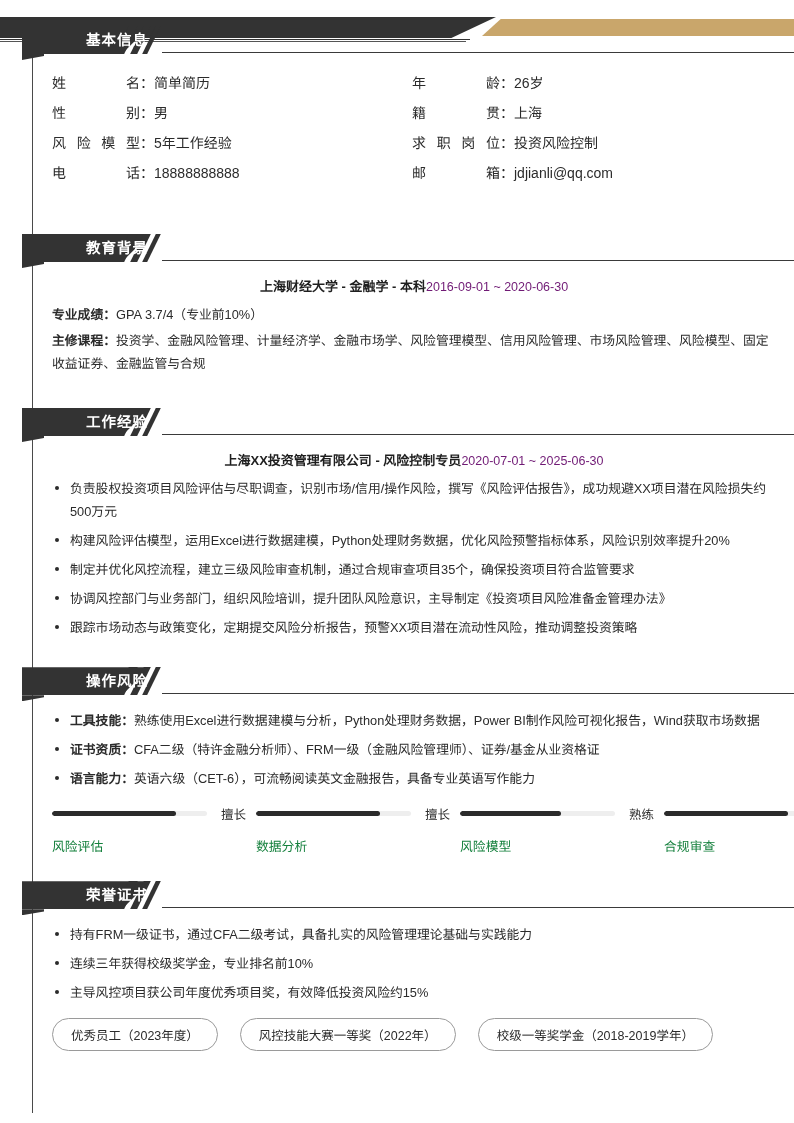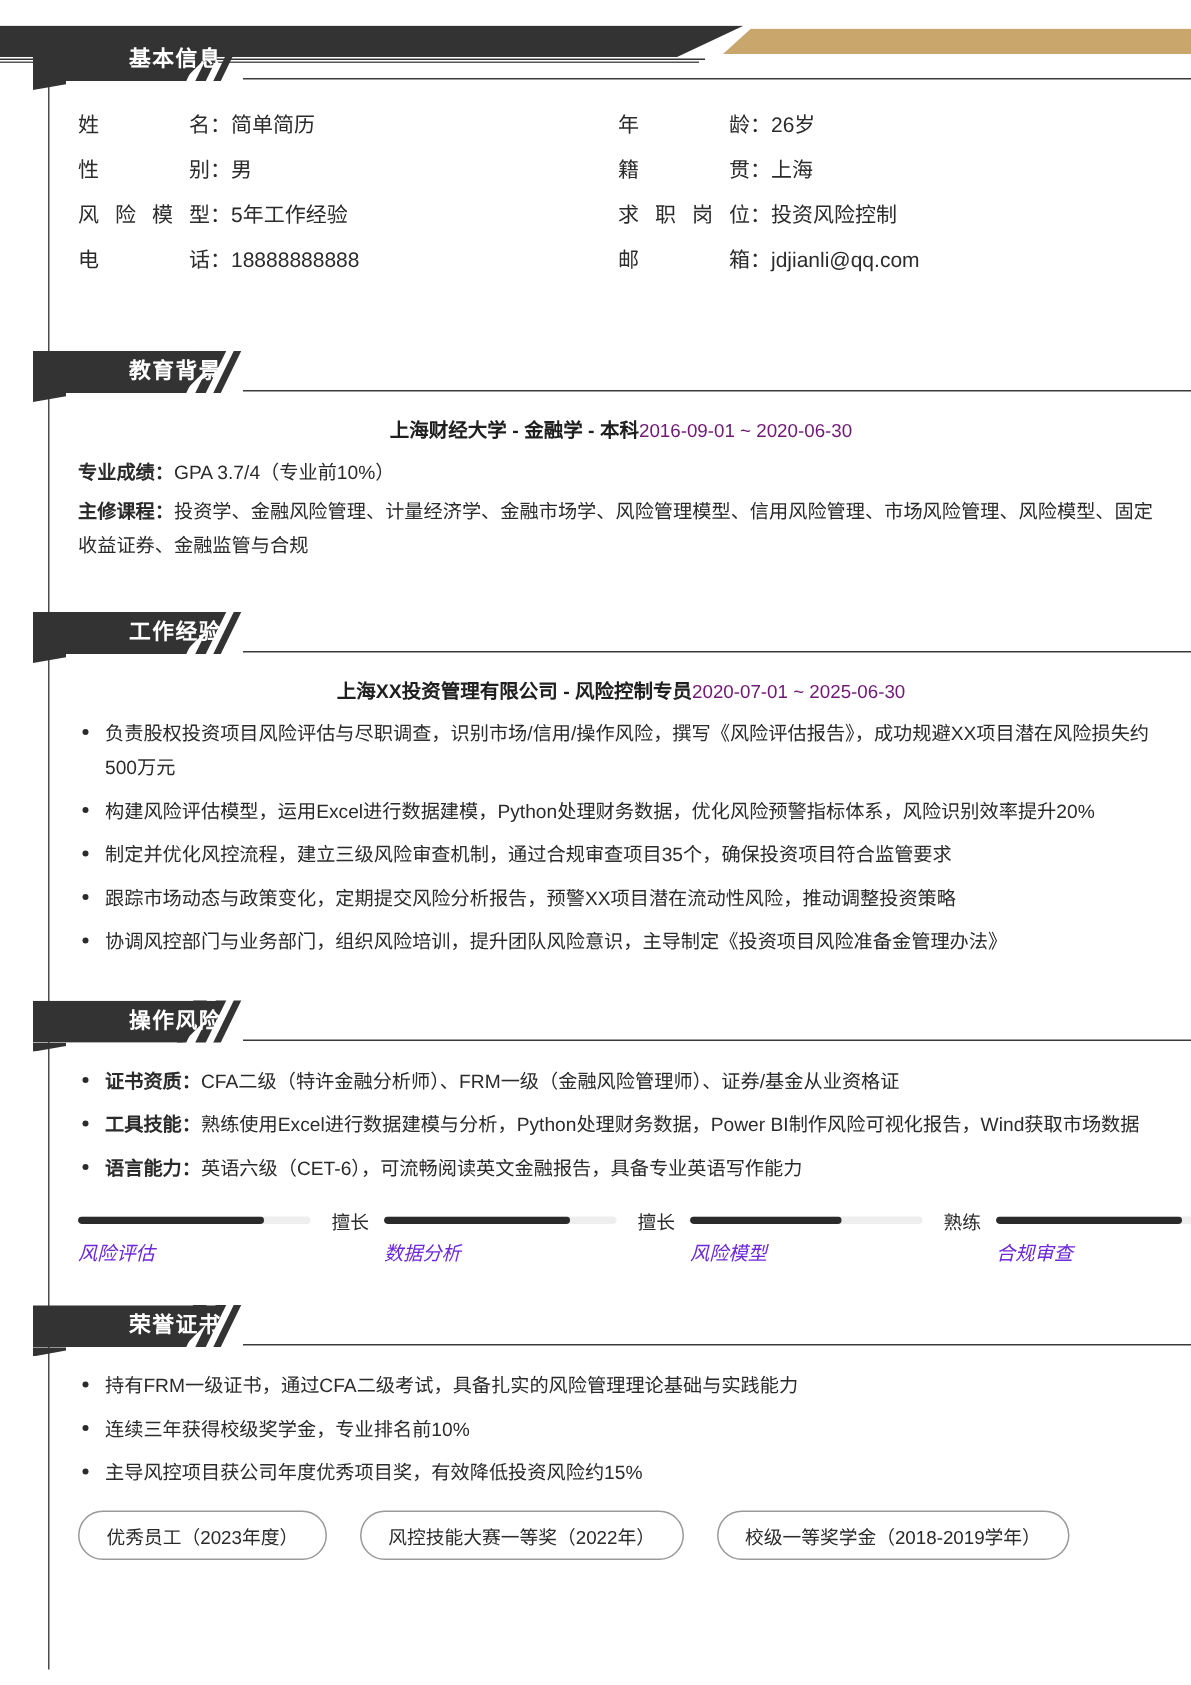--- a/index.html
+++ b/index.html
@@ -210,23 +210,22 @@
     background: #2b2b2b;
   }
   .meter-level {
     font-size: 12.5px;
     color: #2b2b2b;
     margin-left: 14px;
     white-space: nowrap;
   }
   .meter-name {
     font-size: 12.8px;
-    color: #6d28d9;
-    margin-top: 2px;
-    font-style: italic;
+    color: #15803d;
+    margin-top: 13px;
   }
 
   
   .pills {
     display: flex;
     flex-wrap: wrap;
     gap: 22px;
     margin-top: 14px;
     padding-bottom: 4px;
   }
@@ -354,42 +353,42 @@
   </div>
   <div class="sec-body">
     <div class="entry-head">
       <span class="entry-title">上海XX投资管理有限公司 - 风险控制专员</span>
       <span class="entry-date">2020-07-01 ~ 2025-06-30</span>
     </div>
     <ul class="bullets">
       <li>负责股权投资项目风险评估与尽职调查，识别市场/信用/操作风险，撰写《风险评估报告》，成功规避XX项目潜在风险损失约500万元</li>
       <li>构建风险评估模型，运用Excel进行数据建模，Python处理财务数据，优化风险预警指标体系，风险识别效率提升20%</li>
       <li>制定并优化风控流程，建立三级风险审查机制，通过合规审查项目35个，确保投资项目符合监管要求</li>
+      <li>协调风控部门与业务部门，组织风险培训，提升团队风险意识，主导制定《投资项目风险准备金管理办法》</li>
       <li>跟踪市场动态与政策变化，定期提交风险分析报告，预警XX项目潜在流动性风险，推动调整投资策略</li>
-      <li>协调风控部门与业务部门，组织风险培训，提升团队风险意识，主导制定《投资项目风险准备金管理办法》</li>
     </ul>
   </div>
 </div>
 
 <div class="section" style="margin-top:18px;">
   <div class="sec-head">
     <div class="plate"></div>
     <div class="stripes">
       <i class="s1"></i>
         <i class="s2"></i>
         <i class="s3"></i>
     </div>
     <div class="label">操作风险</div>
     <div class="tab"></div>
     <div class="sec-rule"></div>
   </div>
   <div class="sec-body">
     <ul class="bullets">
+      <li><b>工具技能：</b><span>熟练使用Excel进行数据建模与分析，Python处理财务数据，Power BI制作风险可视化报告，Wind获取市场数据</span></li>
       <li><b>证书资质：</b><span>CFA二级（特许金融分析师）、FRM一级（金融风险管理师）、证券/基金从业资格证</span></li>
-      <li><b>工具技能：</b><span>熟练使用Excel进行数据建模与分析，Python处理财务数据，Power BI制作风险可视化报告，Wind获取市场数据</span></li>
       <li><b>语言能力：</b><span>英语六级（CET-6），可流畅阅读英文金融报告，具备专业英语写作能力</span></li>
     </ul>
 
     <div class="meters">
       <div class="meter">
         <div class="meter-top">
           <div class="meter-track">
             <div class="meter-fill" style="width:80%"></div>
           </div>
           <div class="meter-level">擅长</div>

